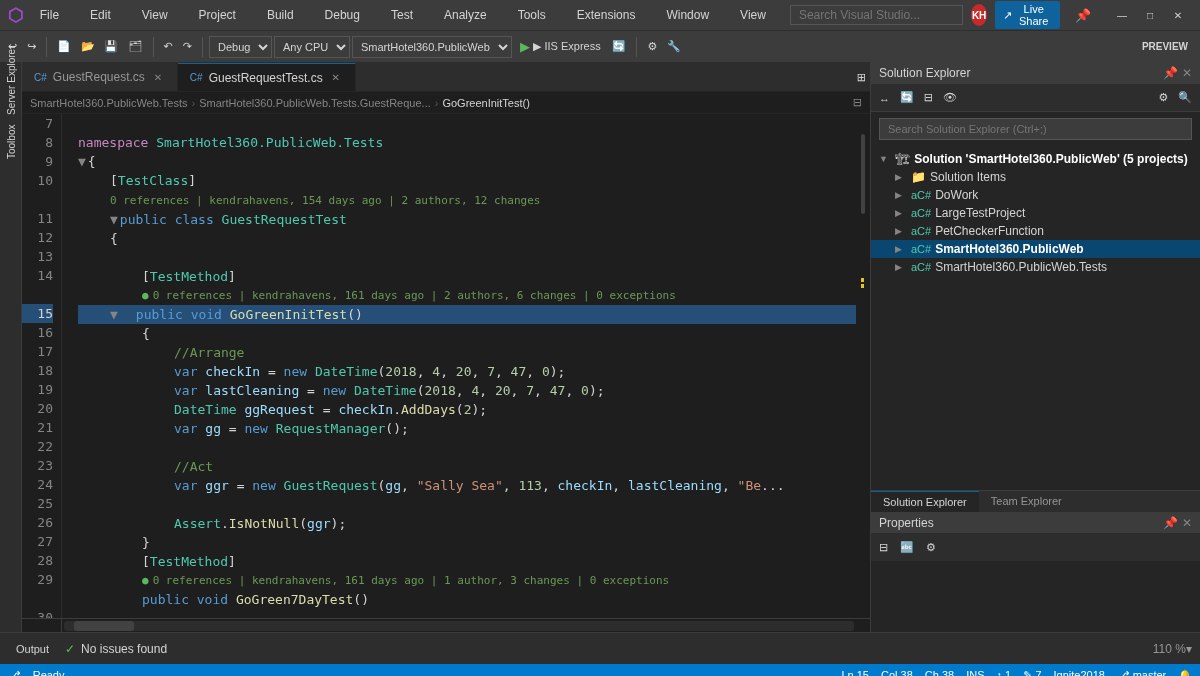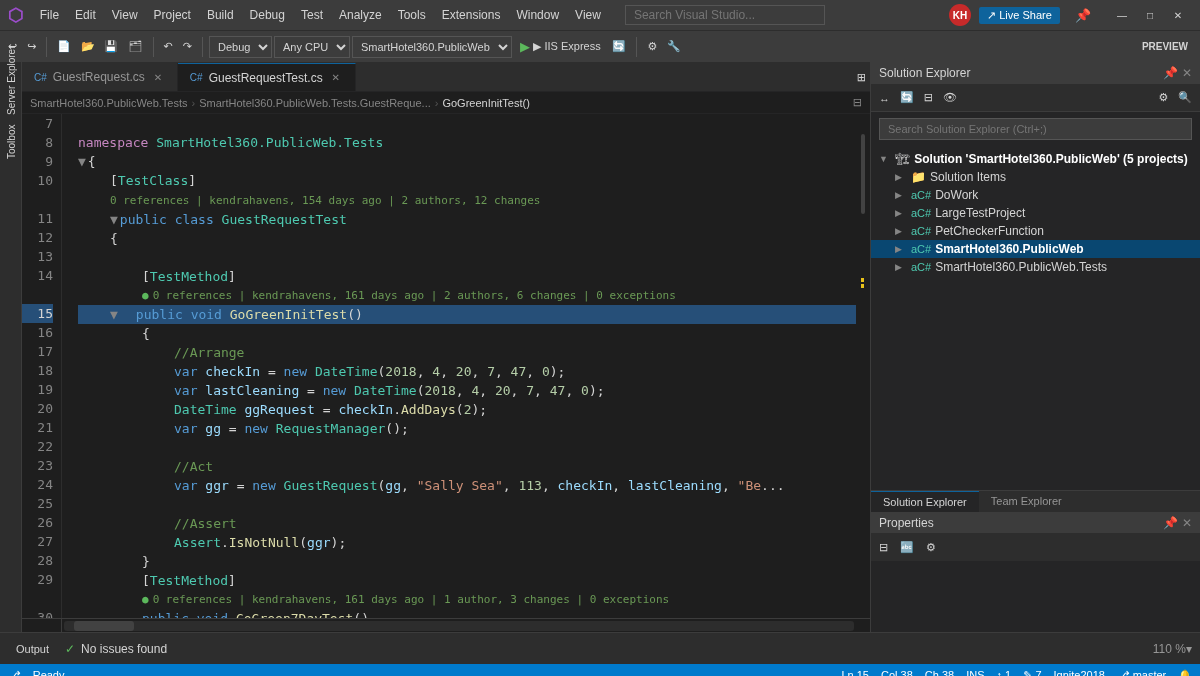--- a/index.html
+++ b/index.html
@@ -98,21 +98,21 @@
     .output-tab.active { color: #d4d4d4; }
 
     
     #code-right-scroll { width: 14px; background: #1e1e1e; display: flex; flex-direction: column; }
   </style>
 </head>
 <body>
 
 <div id="titlebar">
   <span style="color:#9b4dca; font-size:18px; font-weight:bold;">⬡</span>
-  <div style="display:flex; gap:0;">
+  <div style="display:flex; gap:15px;">
     <span class="menu-item">File</span>
     <span class="menu-item">Edit</span>
     <span class="menu-item">View</span>
     <span class="menu-item">Project</span>
     <span class="menu-item">Build</span>
     <span class="menu-item">Debug</span>
     <span class="menu-item">Test</span>
     <span class="menu-item">Analyze</span>
     <span class="menu-item">Tools</span>
     <span class="menu-item">Extensions</span>
@@ -302,23 +302,20 @@
         <div>
           <span class="indent5"></span><span class="indent1"></span><span class="comment">//Act</span>
         </div>
 
         <div>
           <span class="indent5"></span><span class="indent1"></span><span class="kw">var</span> <span class="prop">ggr</span> <span class="punct">=</span> <span class="kw">new</span> <span class="type">GuestRequest</span><span class="punct">(</span><span class="prop">gg</span><span class="punct">,</span> <span class="str">"Sally Sea"</span><span class="punct">,</span> <span class="num">113</span><span class="punct">,</span> <span class="prop">checkIn</span><span class="punct">,</span> <span class="prop">lastCleaning</span><span class="punct">,</span> <span class="str">"Be</span>...
         </div>
 
         <div>&nbsp;</div>
 
-        <div>
-          <span class="indent5"></span><span class="indent1"></span><span class="comment">//Assert</span>
-        </div>
 
         <div>
           <span class="indent5"></span><span class="indent1"></span><span class="type">Assert</span><span class="punct">.</span><span class="method">IsNotNull</span><span class="punct">(</span><span class="prop">ggr</span><span class="punct">);</span>
         </div>
 
         <div>
           <span class="indent4"></span><span class="punct">}</span>
         </div>
 
         <div>

